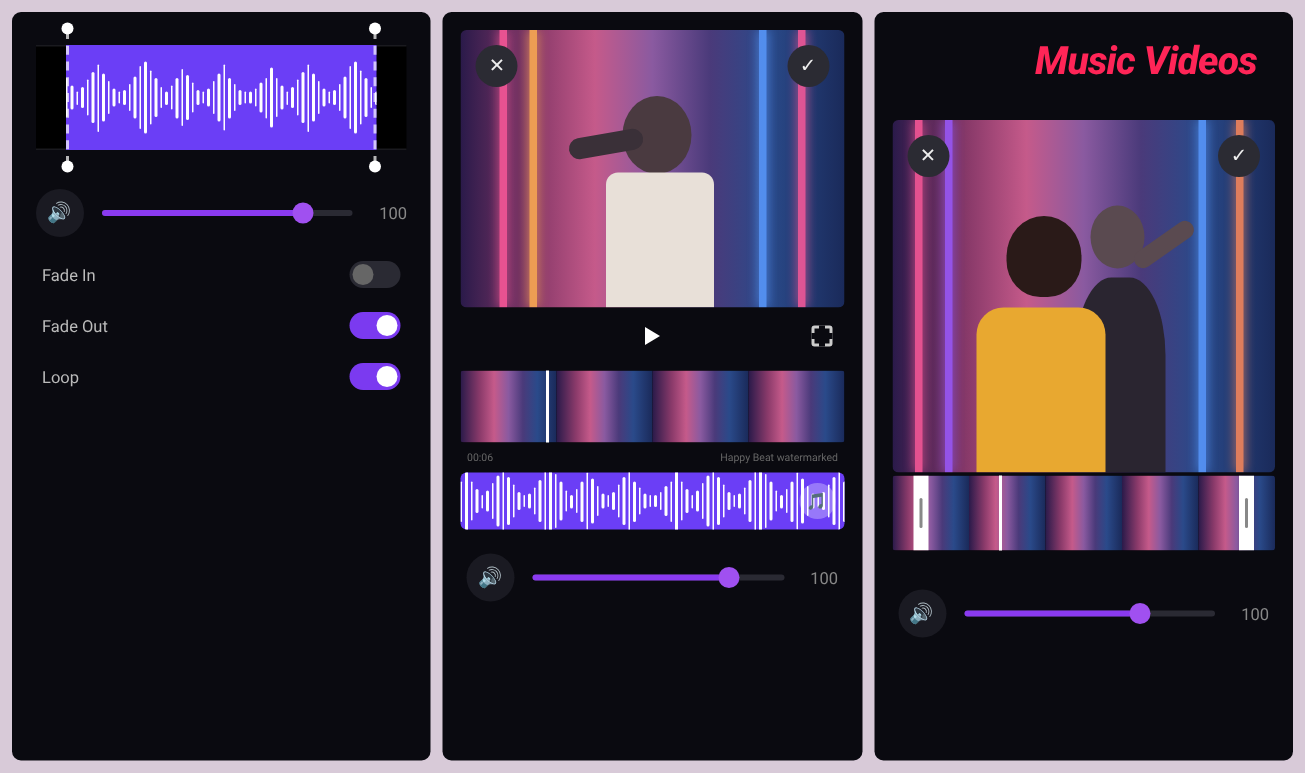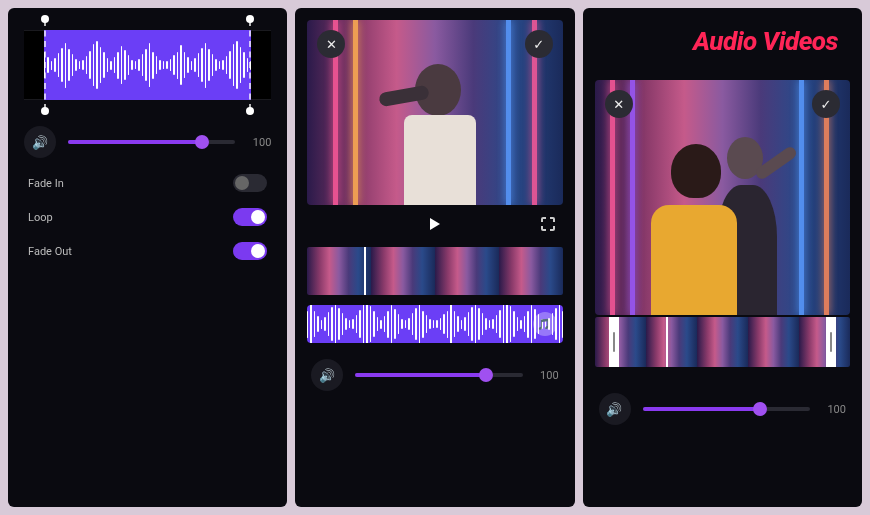--- a/index.html
+++ b/index.html
@@ -383,27 +383,27 @@
     <div class="vol-val">100</div>
   </div>
 
   <div class="toggle-row">
     <span>Fade In</span>
     <div class="switch off">
         <div class="knob"></div>
       </div>
   </div>
   <div class="toggle-row">
-    <span>Loop</span>
+    <span>Fade Out</span>
     <div class="switch on">
         <div class="knob"></div>
       </div>
   </div>
   <div class="toggle-row">
-    <span>Fade Out</span>
+    <span>Loop</span>
     <div class="switch on">
         <div class="knob"></div>
       </div>
   </div>
 </div>
 
 <div class="phone">
 
   <div class="video-wrap">
     <div class="video-frame h180">
@@ -428,20 +428,24 @@
   </div>
 
 
   <div class="film-strip" style="height:48px;">
     <div class="neon-scene"></div>
       <div class="neon-scene"></div>
       <div class="neon-scene"></div>
       <div class="neon-scene"></div>
     <div class="playhead" style="left:22%;"></div>
   </div>
+  <div class="tiny-label">
+    <span>00:06</span>
+    <span>Happy Beat watermarked</span>
+  </div>
 
   <div style="margin:6px 12px;position:relative;">
     <div class="wave-sel sm" style="position:relative;width:100%;">
       <div class="wave-bars" id="wave2">
           <span style="height: 27px;"></span>
           <span style="height: 39.6px;"></span>
           <span style="height: 25.2px;"></span>
           <span style="height: 16.2px;"></span>
           <span style="height: 9px;"></span>
           <span style="height: 14.4px;"></span>
@@ -522,21 +526,21 @@
     <div class="vol-icon-btn">🔊</div>
     <div class="slider">
       <div class="slider-fill" style="width:78%;background:#8a3af0;"></div>
       <div class="slider-thumb" style="left:78%;background:#a050f0;"></div>
     </div>
     <div class="vol-val">100</div>
   </div>
 </div>
 
 <div class="phone">
-  <div class="title right">Audio Videos</div>
+  <div class="title right">Music Videos</div>
 
   <div class="video-wrap">
     <div class="video-frame h230">
       <div class="neon-scene">
         <div class="neon-bar" style="left:6%;background:#ff5a9a;color:#ff5a9a;"></div>
         <div class="neon-bar" style="left:14%;background:#9a5aff;color:#9a5aff;"></div>
         <div class="neon-bar" style="left:80%;background:#5a9aff;color:#5a9aff;"></div>
         <div class="neon-bar" style="left:90%;background:#ff8a5a;color:#ff8a5a;"></div>
         <div class="head" style="left:52%;bottom:58%;width:36px;height:42px;background:#5a4a50;"></div>
         <div class="person" style="left:48%;bottom:0;width:60px;height:130px;"></div>

